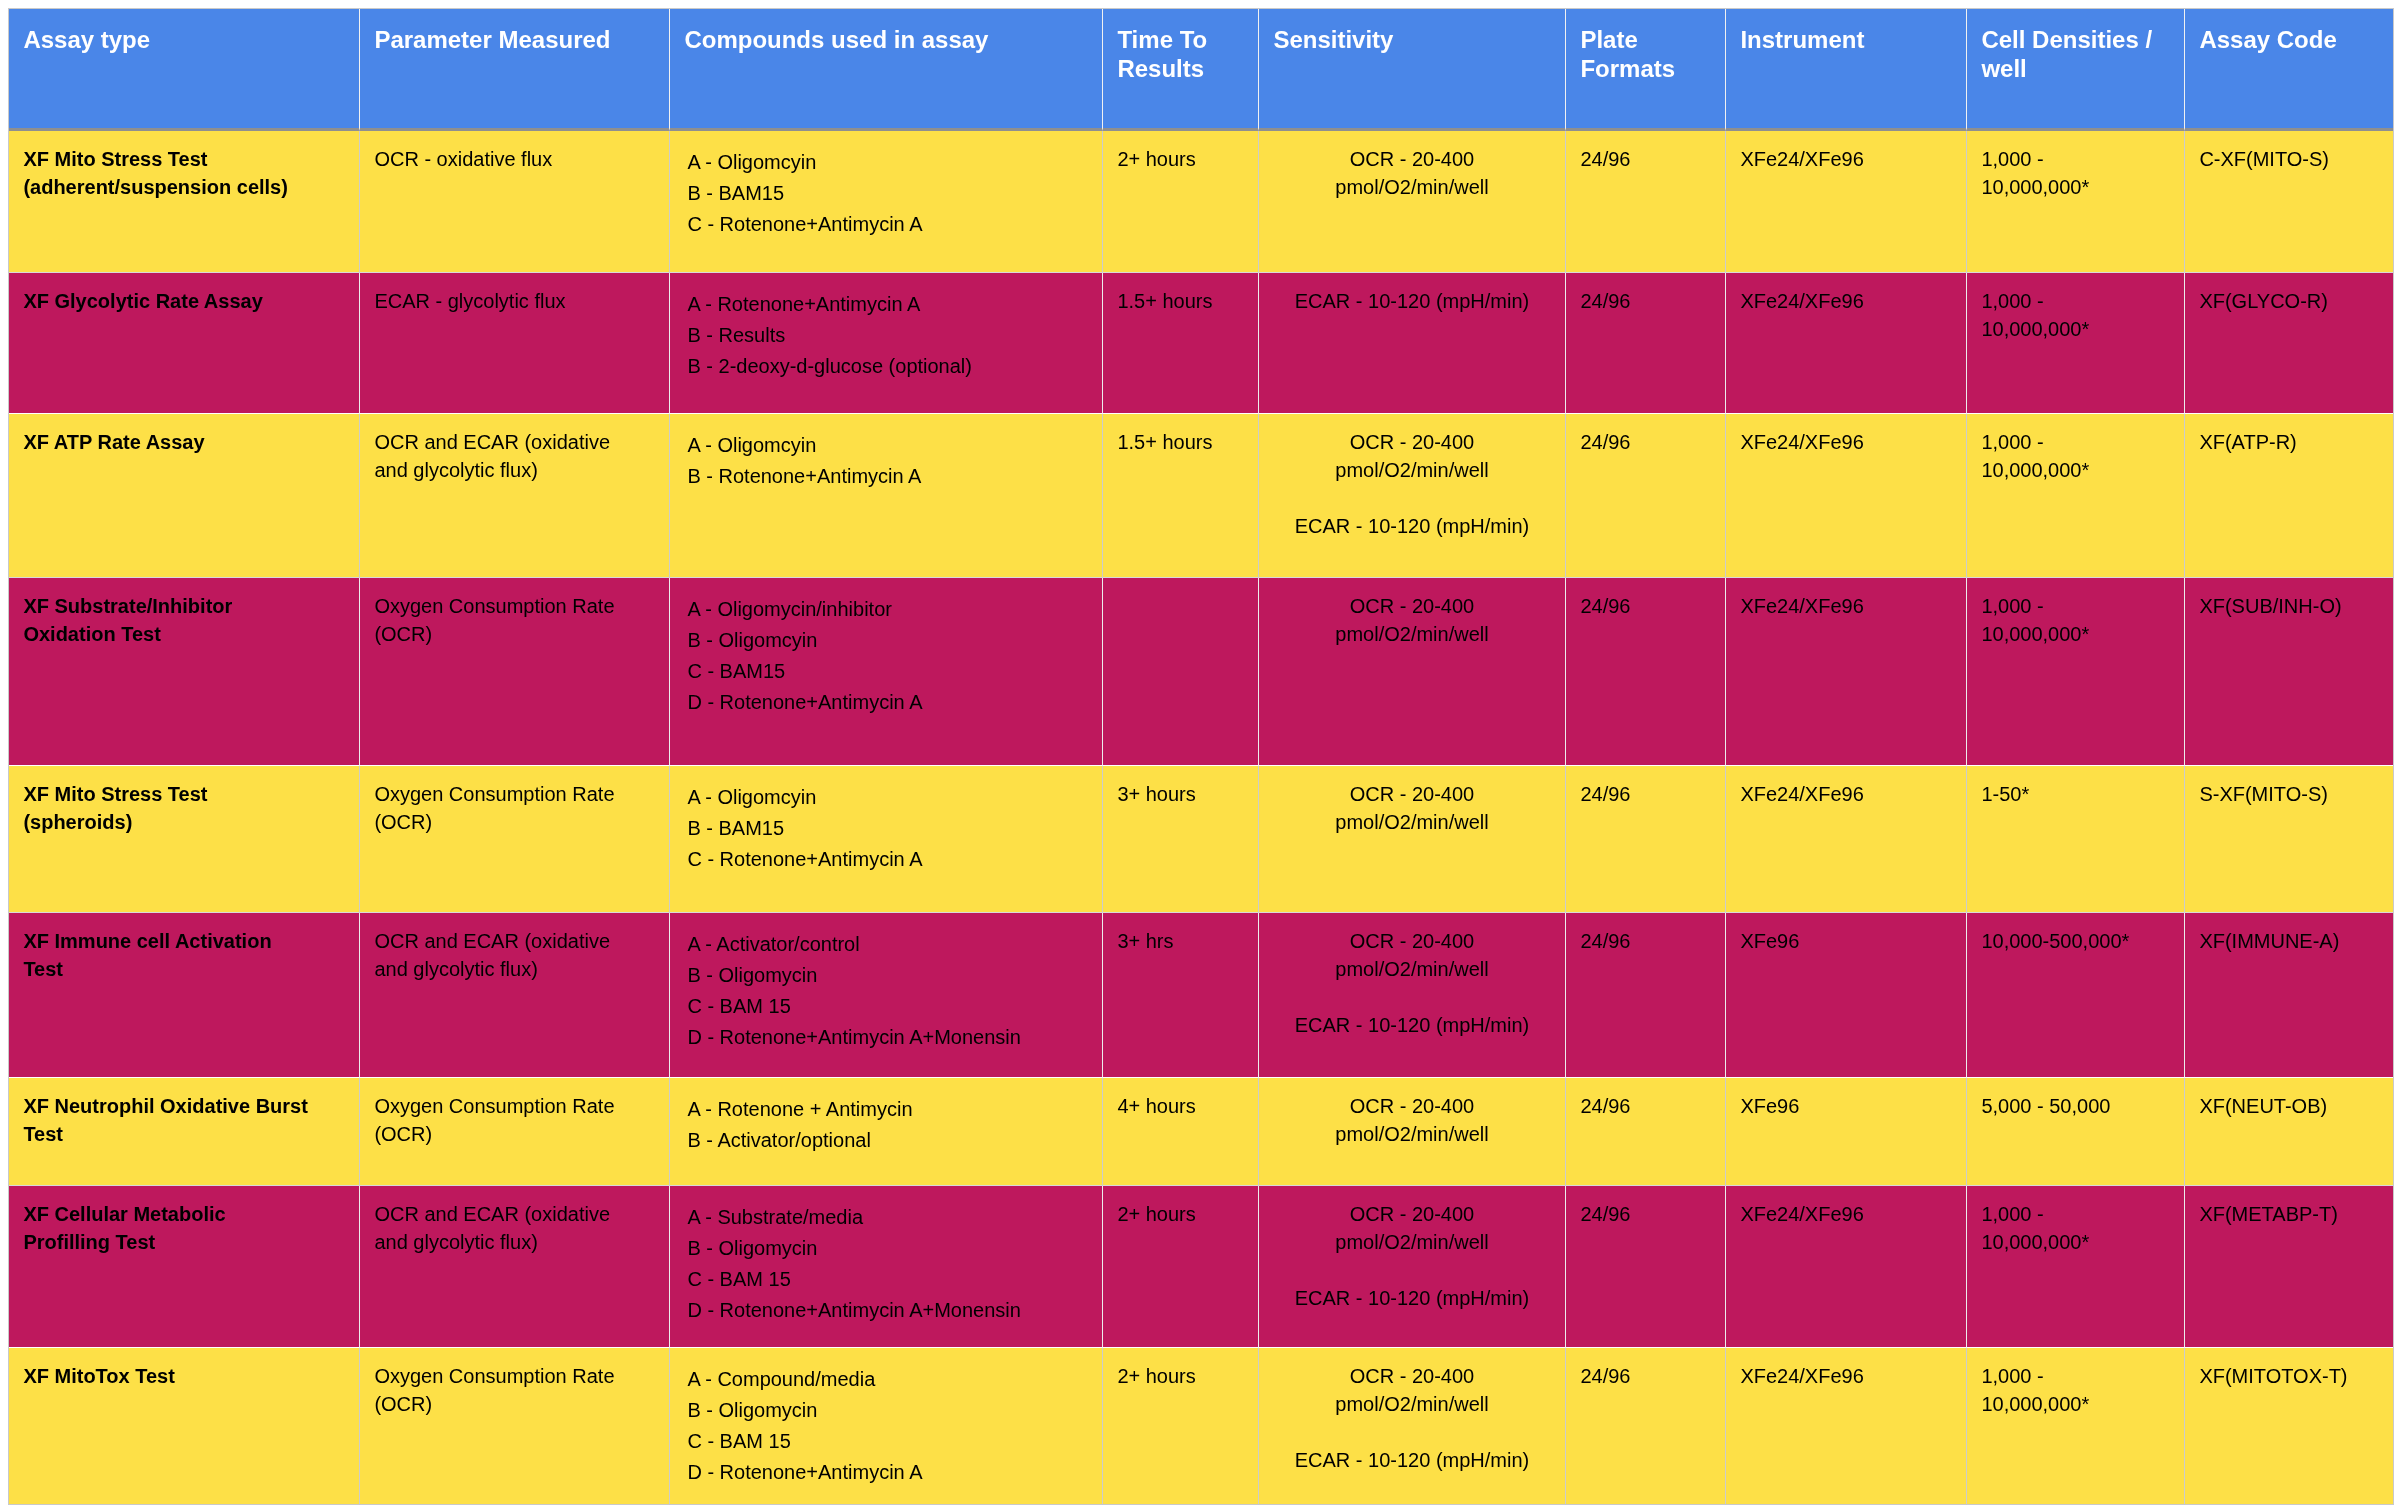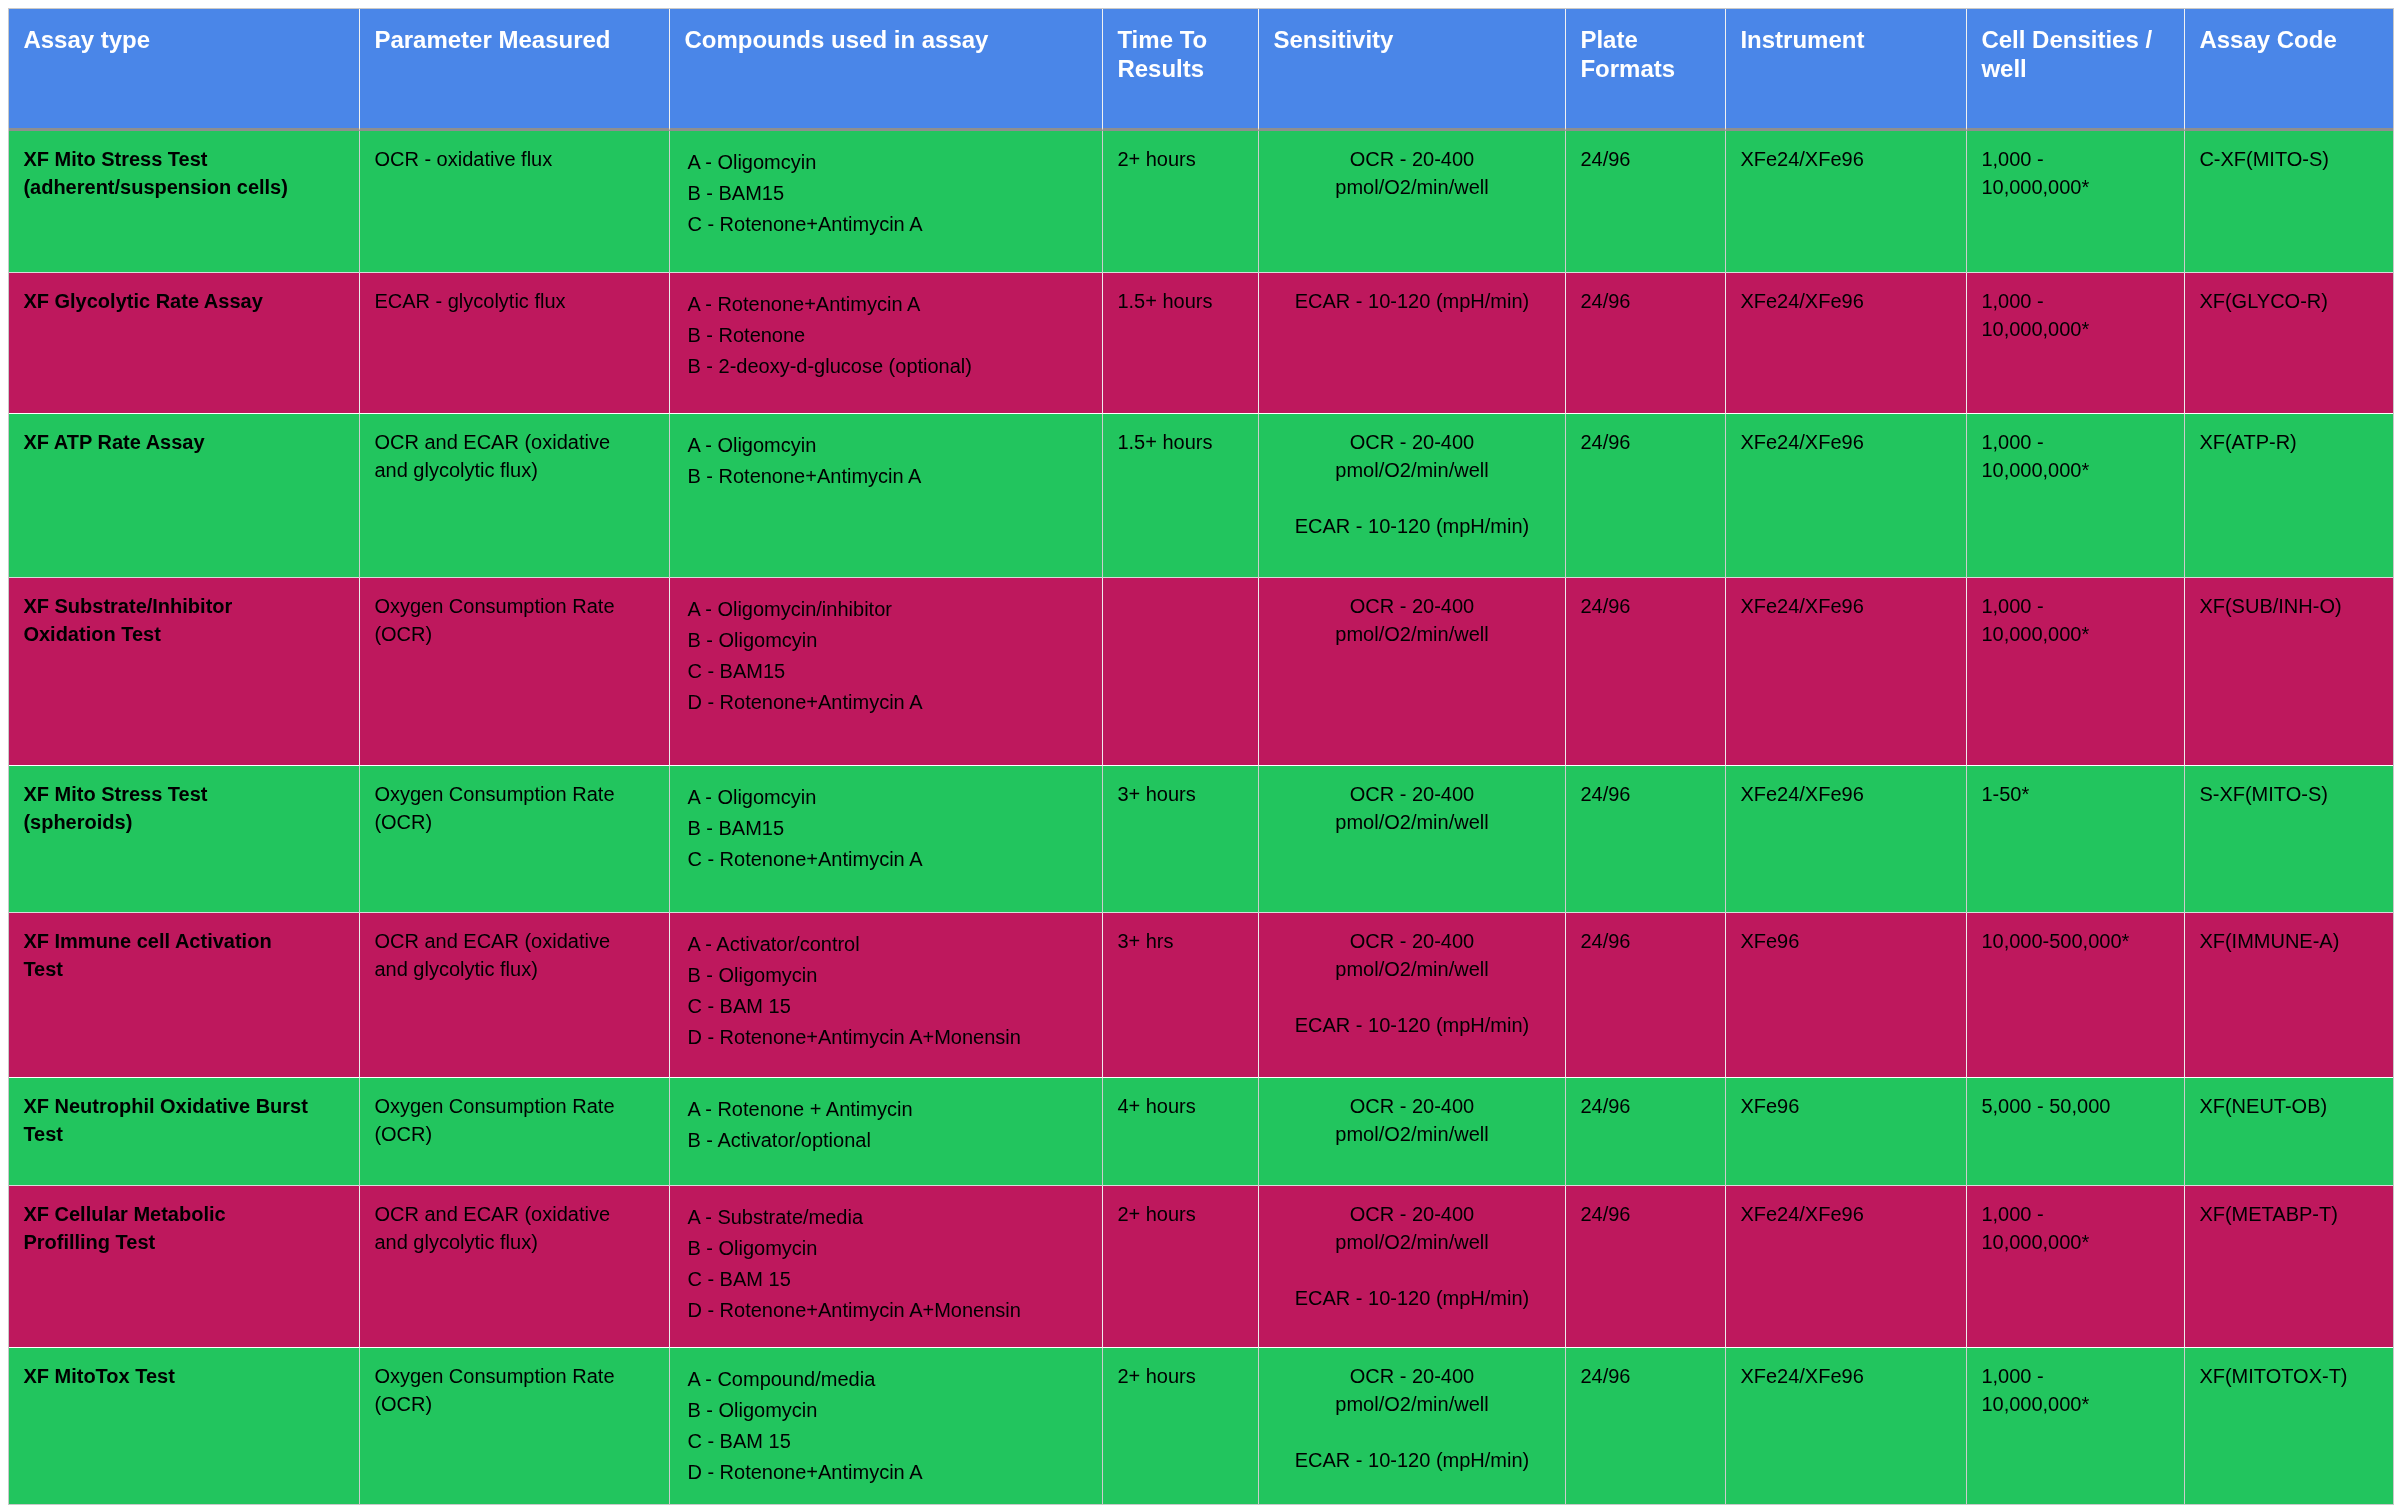--- a/index.html
+++ b/index.html
@@ -19,21 +19,21 @@
     font-size:24px;line-height:29px;text-align:left;vertical-align:top;
     padding:16px 14.4px;height:122px;box-sizing:border-box;
     border-right:1.6px solid #f1f1f1;border-bottom:3.2px solid #8f8f8f;
   }
   thead th:last-child{border-right:none;}
   tbody td{
     font-size:20px;line-height:28px;vertical-align:top;text-align:left;
     padding:14.4px 14.4px;box-sizing:border-box;
     background:#ffffff;
   }
-  tr.white td{border-right:1.6px solid #cccccc;border-bottom:1.6px solid #d9d9d9;background:#22c55e;}
+  tr.white td{border-right:1.6px solid #cccccc;border-bottom:1.6px solid #d9d9d9;background:#fde047;}
   tr.gray  td{border-right:1.6px solid #ececec;border-bottom:1.6px solid #ffffff;background:#be185d;}
   tbody td:last-child{border-right:none;}
   tbody tr:last-child td{border-bottom:none;}
   td.cell-assay_type{font-weight:bold;}
   td.cell-assay_type .wrap{max-width:287px;}
   td.cell-parameter .wrap{max-width:243px;}
   td.cell-cell_densities .wrap{max-width:160px;}
   .para{margin-bottom:28px;text-align:center;}
   .para:last-child{margin-bottom:0;}
   .line{margin:3px;}
@@ -110,21 +110,21 @@
         <tr class="gray" style="height: 141px;">
           <td class="cell-assay_type">
             <div class="wrap">XF Glycolytic Rate Assay</div>
           </td>
           <td class="cell-parameter">
             <div class="wrap">ECAR - glycolytic flux</div>
           </td>
           <td class="cell-compounds">
             <div class="wrap">
               <div class="line">A - Rotenone+Antimycin A</div>
-              <div class="line">B - Rotenone</div>
+              <div class="line">B - Results</div>
               <div class="line">B - 2-deoxy-d-glucose (optional)</div>
             </div>
           </td>
           <td class="cell-time">
             <div class="wrap">1.5+ hours</div>
           </td>
           <td class="cell-sensitivity">
             <div class="wrap">
               <div class="para">ECAR - 10-120 (mpH/min)</div>
             </div>

